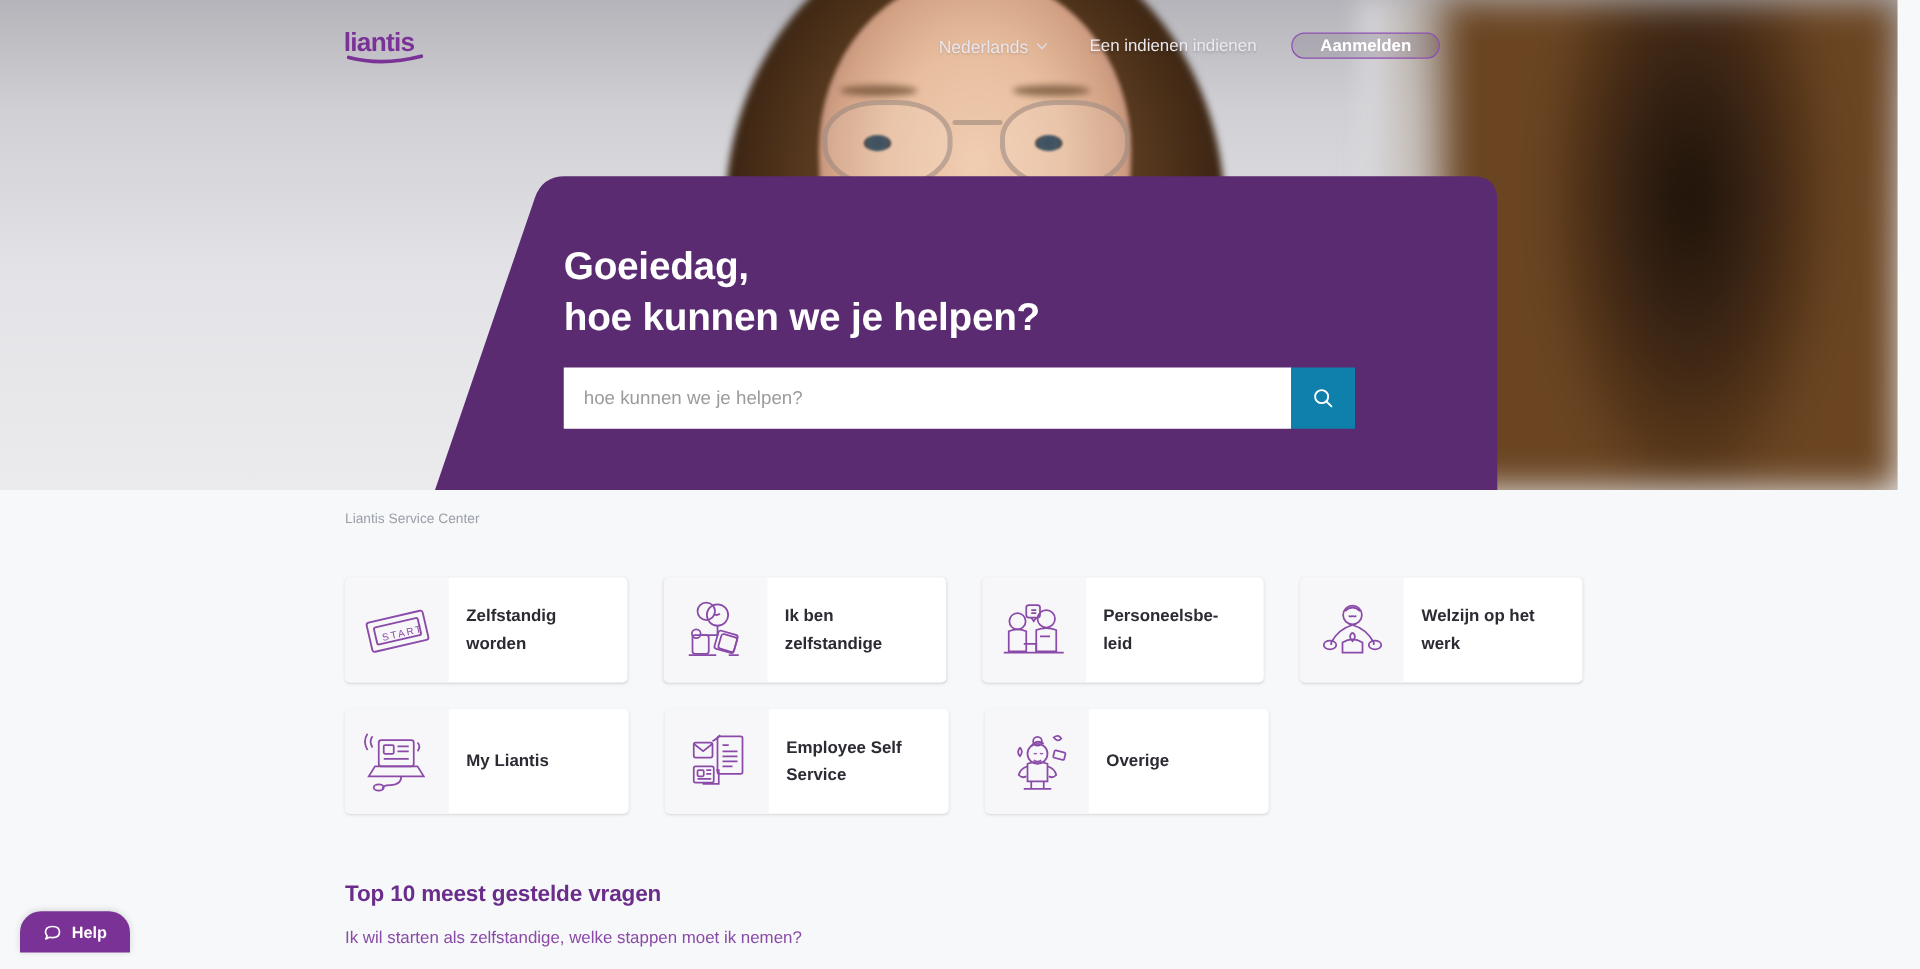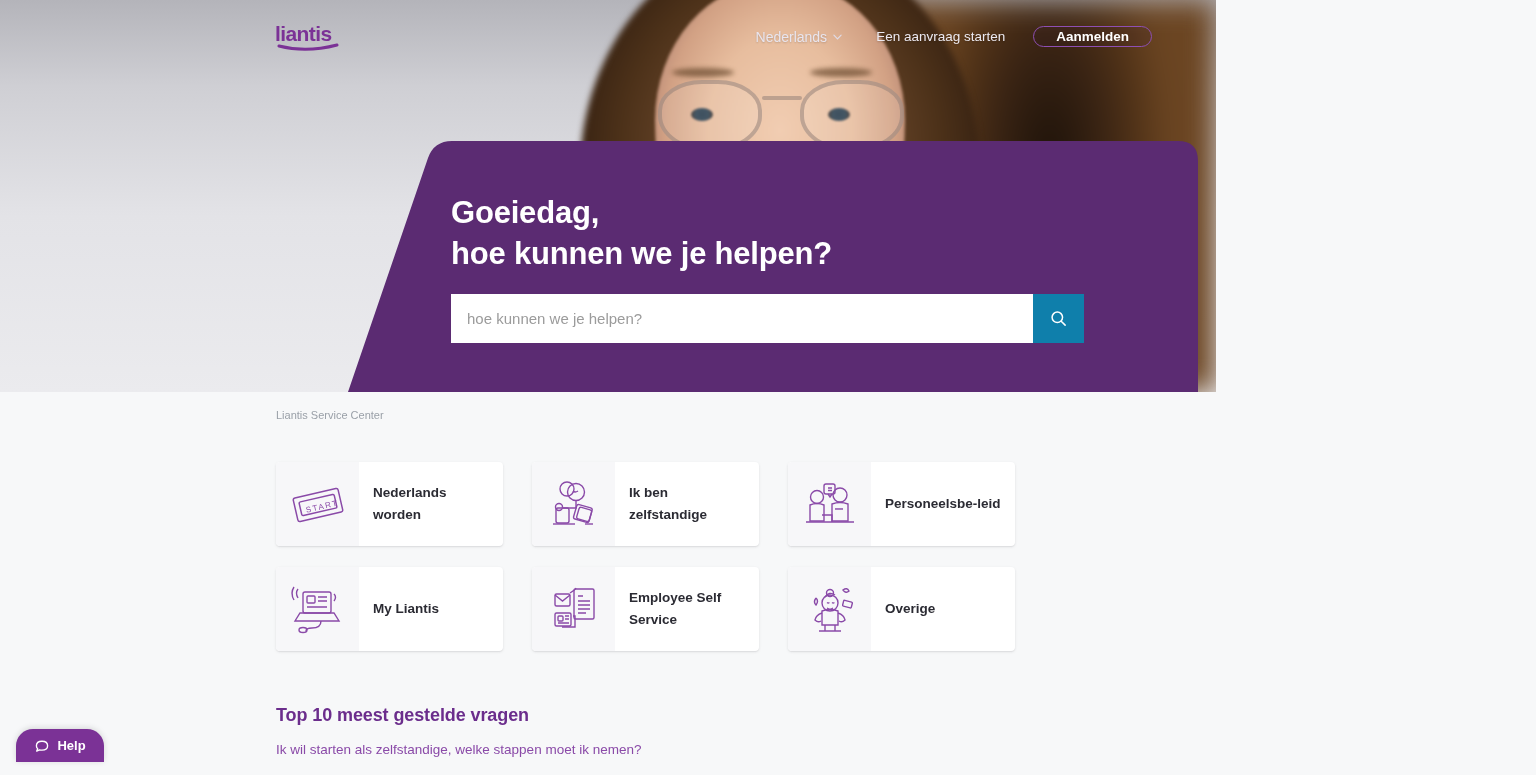--- a/index.html
+++ b/index.html
@@ -6,21 +6,21 @@
   html, body {
     width: 1536px; height: 775px;
     overflow: hidden;
     background: #f7f8f9;
     font-family: "Liberation Sans", sans-serif;
   }
 
   
   .hero {
     position: relative;
-    width: 1216px;
+    width: 1518px;
     height: 392px;
     overflow: hidden;
     background: #dcdce0;
   }
   
   .hero-bg {
     position: absolute; inset: 0;
     background:
       linear-gradient(180deg, #b4b4ba 0%, #cfcfd4 22%, #e3e3e7 55%, #ebebee 100%);
   }
@@ -294,40 +294,40 @@
     </svg>
   </div>
 
   <div class="nav">
     <div class="nav-lang">
       <span>Nederlands</span>
       <svg width="9" height="6" viewBox="0 0 10 6">
         <path d="M1 1 L5 5 L9 1" stroke="#e0dbe6" stroke-width="1.3" fill="none" stroke-linecap="round"></path>
       </svg>
     </div>
-    <div class="nav-link">Een aanvraag starten</div>
+    <div class="nav-link">Een indienen indienen</div>
     <button class="btn-login">Aanmelden</button>
   </div>
 </div>
 
 <div class="page">
   <div class="breadcrumb">Liantis Service Center</div>
 
   <div class="cards">
     <div class="card-row">
 
       <div class="card">
         <div class="card-icon">
           <svg width="58" height="48" viewBox="0 0 58 48" fill="none" stroke="#8a4aa8" stroke-width="1.5">
             <rect x="6" y="13" width="46" height="24" rx="2" transform="rotate(-13 29 25)"></rect>
             <rect x="11" y="18" width="36" height="14" rx="1.5" transform="rotate(-13 29 25)"></rect>
             <text x="16" y="30" font-family="Liberation Sans, sans-serif" font-size="8" fill="#8a4aa8" stroke="none" transform="rotate(-13 29 25)" letter-spacing="1.6">START</text>
           </svg>
         </div>
-        <div class="card-label">Nederlands worden</div>
+        <div class="card-label">Zelfstandig worden</div>
       </div>
 
       <div class="card">
         <div class="card-icon">
           <svg width="58" height="52" viewBox="0 0 58 52" fill="none" stroke="#8a4aa8" stroke-width="1.4">
             <circle cx="22" cy="11" r="7"></circle>
             <circle cx="31" cy="14" r="8.5"></circle>
             <path d="M28 13 q2 2 5 0"></path>
             <path d="M31 22 L31 30 L18 30"></path>
             <rect x="11" y="30" width="13" height="15" rx="2"></rect>
@@ -352,20 +352,36 @@
             <rect x="24" y="5" width="11" height="10" rx="2"></rect>
             <path d="M28 15 l2 3 l2 -3"></path>
             <path d="M28 9 l4 0 M28 11.5 l4 0"></path>
             <path d="M6 43 L54 43"></path>
             <path d="M22 36 l10 0 l0 7"></path>
           </svg>
         </div>
         <div class="card-label">Personeelsbe-leid</div>
       </div>
 
+      <div class="card">
+        <div class="card-icon">
+          <svg width="60" height="48" viewBox="0 0 60 48" fill="none" stroke="#8a4aa8" stroke-width="1.4">
+            <circle cx="30" cy="12" r="7.5"></circle>
+            <path d="M24 9 q6 -6 12 0"></path>
+            <path d="M27 12.5 q1.5 1.5 3 0 M33 12.5 q-1.5 1.5 -3 0" stroke-width="1.2"></path>
+            <path d="M30 20 q-11 3 -17 14 l0 2"></path>
+            <path d="M30 20 q11 3 17 14 l0 2"></path>
+            <path d="M22 34 q8 -5 16 0 l0 8 l-16 0 z"></path>
+            <path d="M30 26 q-4 3 0 7 q4 -4 0 -7"></path>
+            <ellipse cx="12" cy="36" rx="5" ry="3.5"></ellipse>
+            <ellipse cx="48" cy="36" rx="5" ry="3.5"></ellipse>
+          </svg>
+        </div>
+        <div class="card-label">Welzijn op het werk</div>
+      </div>
 
     </div>
 
     <div class="card-row">
 
       <div class="card">
         <div class="card-icon">
           <svg width="60" height="50" viewBox="0 0 60 50" fill="none" stroke="#8a4aa8" stroke-width="1.4">
             <rect x="15" y="8" width="28" height="21" rx="2"></rect>
             <rect x="19" y="12" width="8" height="7" rx="1"></rect>

